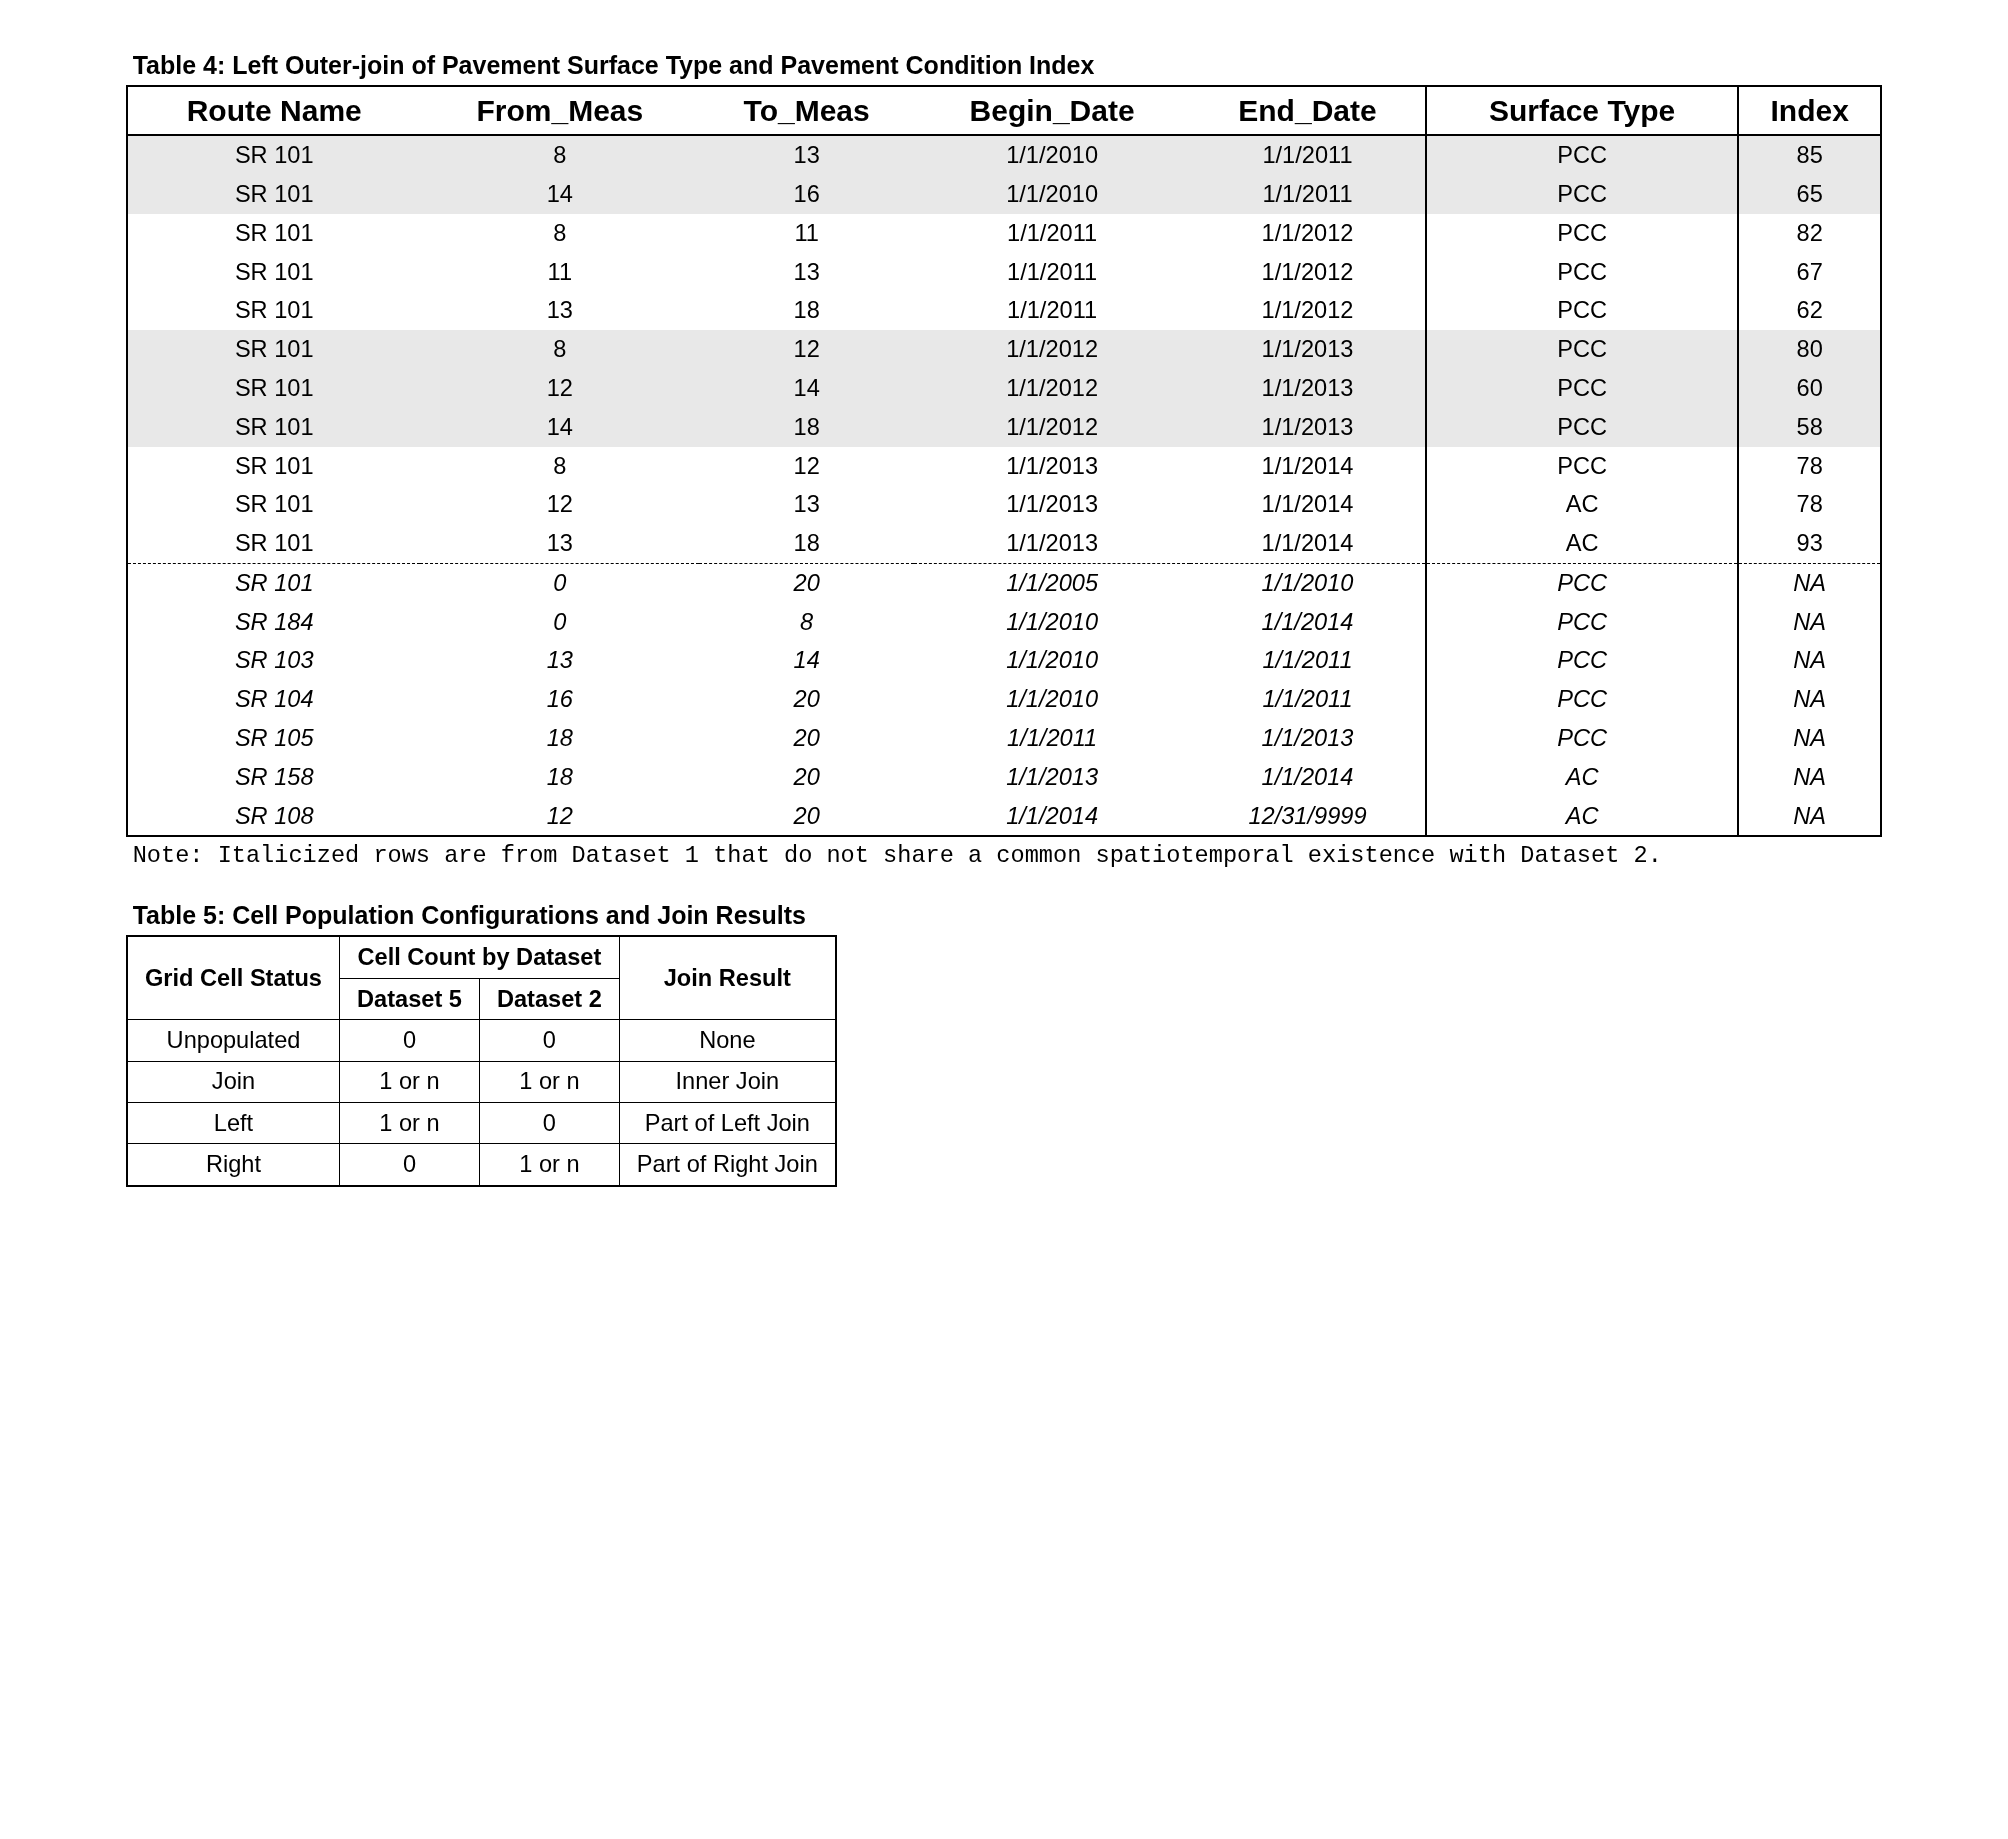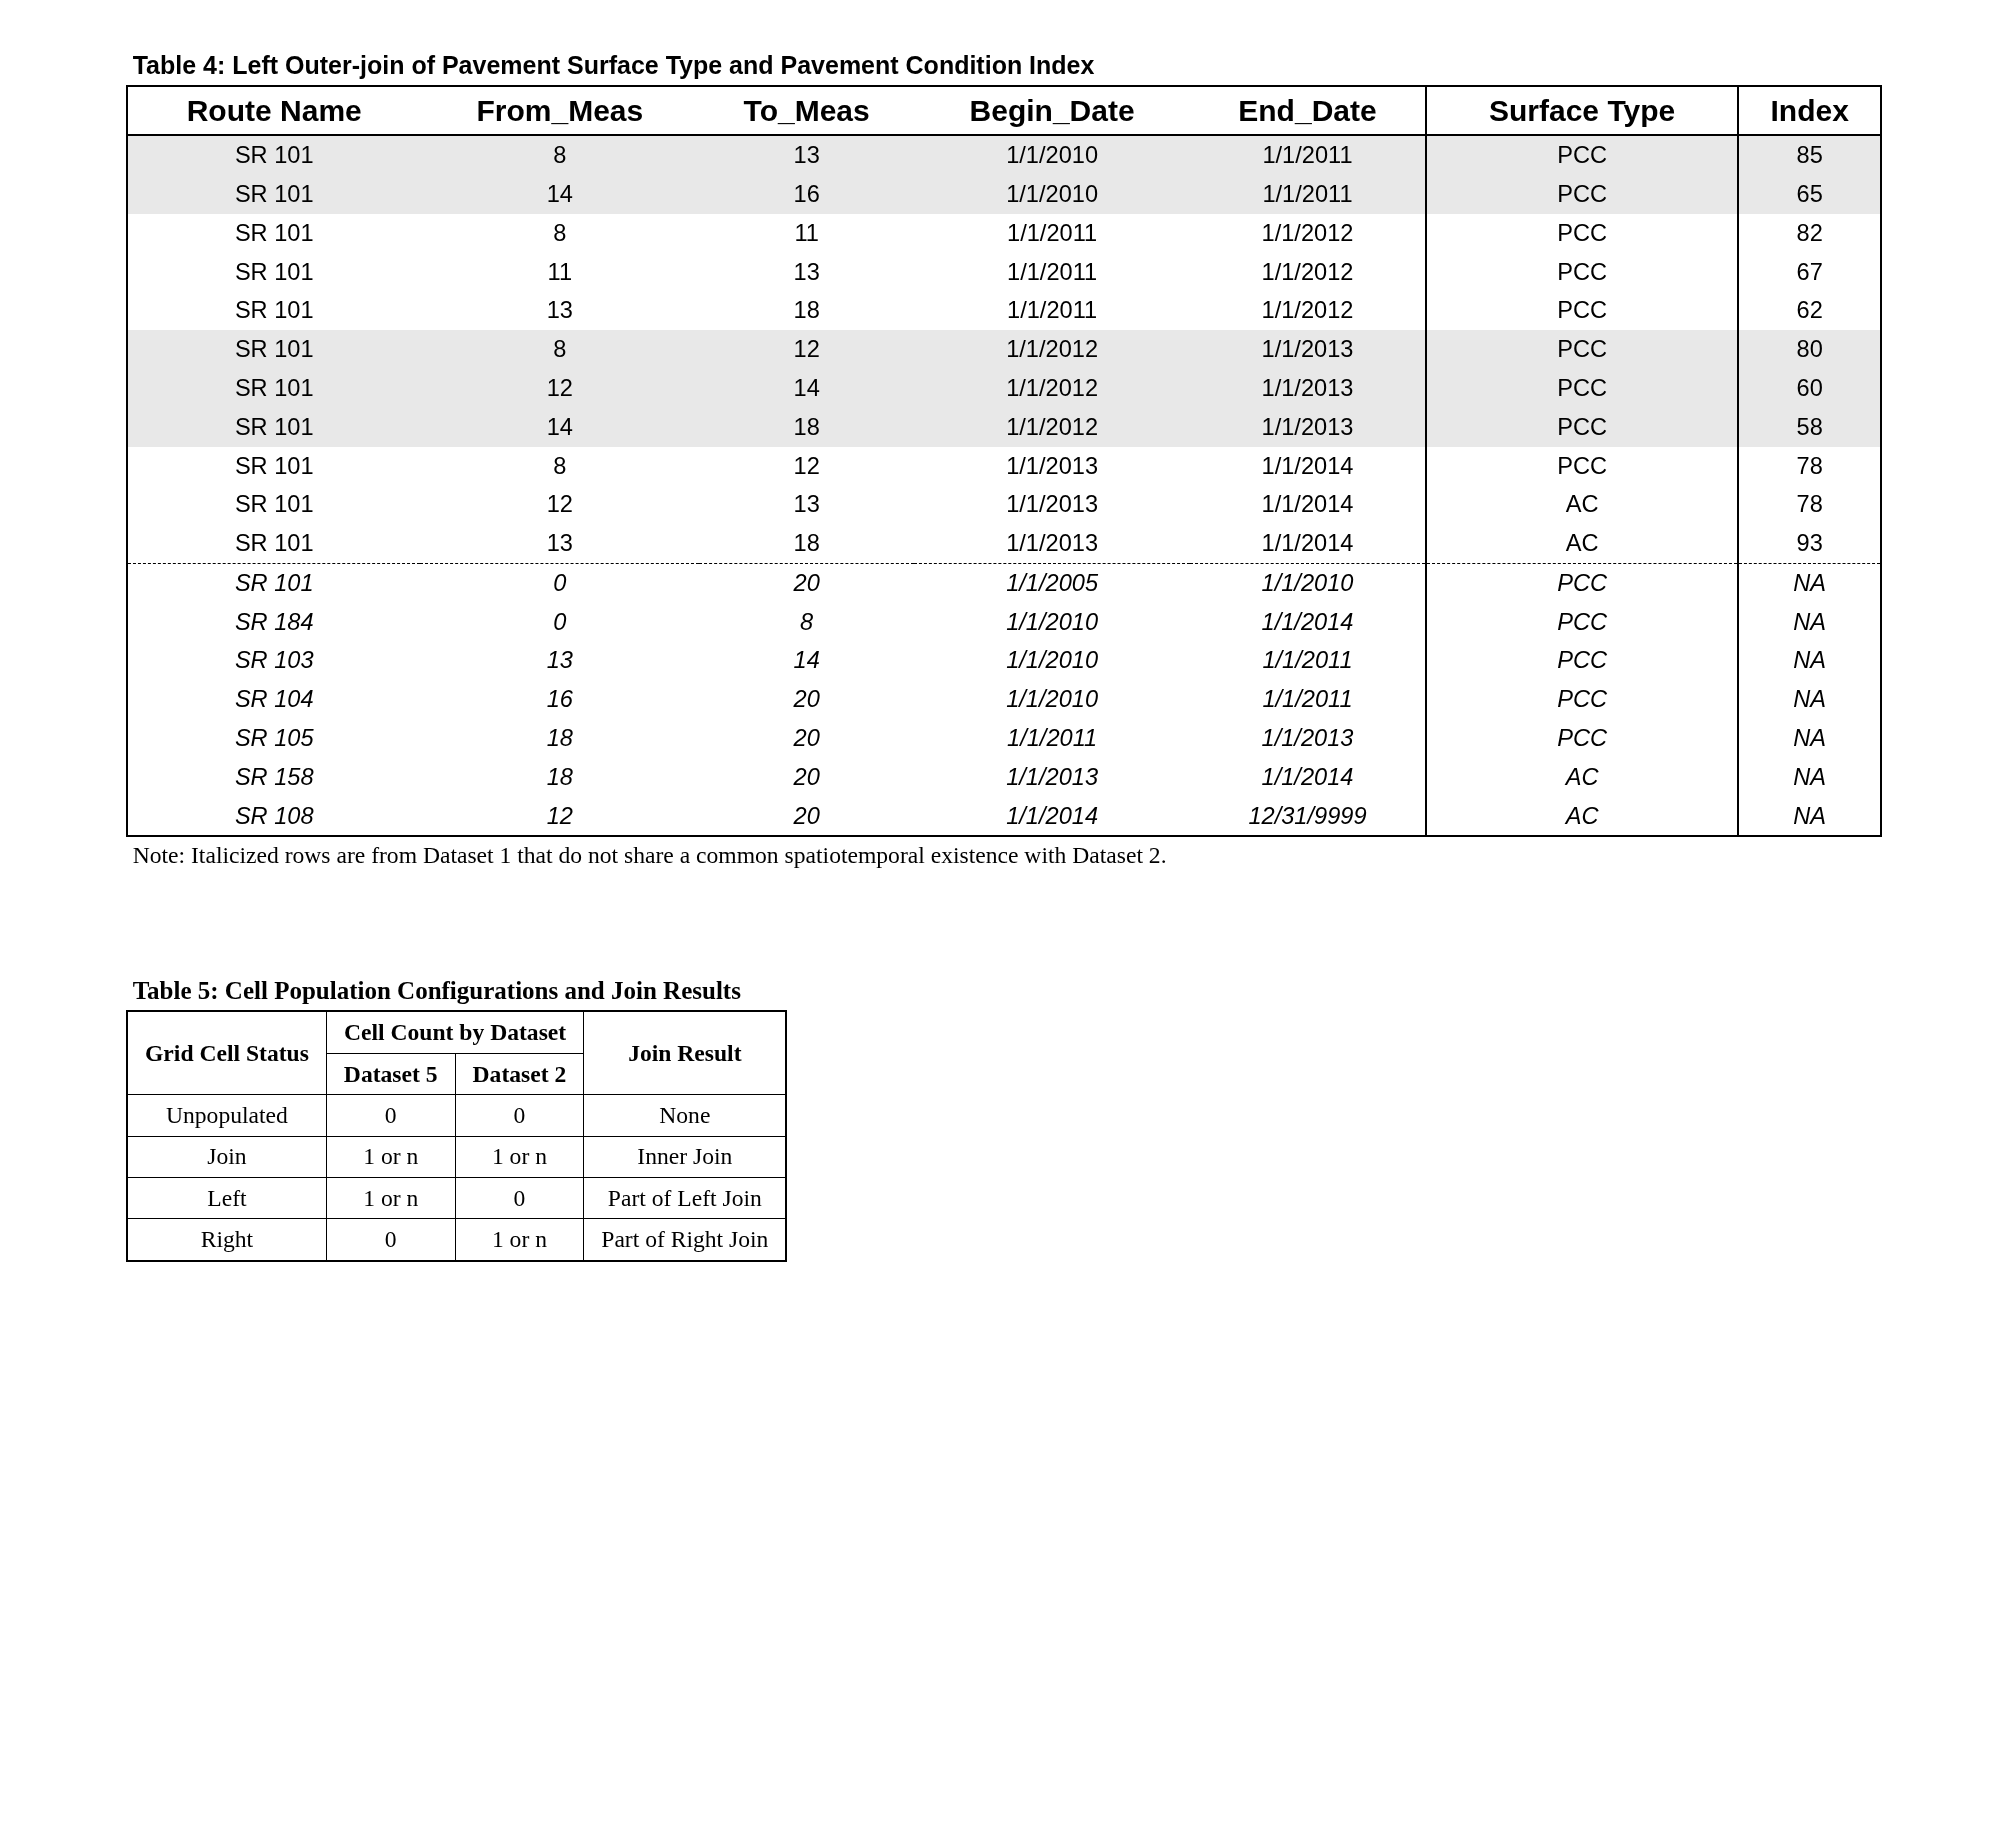--- a/index.html
+++ b/index.html
@@ -48,29 +48,28 @@
     tr.shaded td {
       background: #e8e8e8;
     }
     tr.italic td {
       font-style: italic;
     }
     tr.dashed-above td {
       border-top: 1.7px dashed #000;
     }
     .table4-note {
-      font-family: Liberation Serif, serif;
+      font-family: Liberation Mono, monospace;
       font-size: 23.6px;
       margin-top: 5px;
       padding-left: 6.7px;
     }
 
     .table5-section {
-      margin-top: 108px;
-      font-family: Liberation Serif, serif;
+      margin-top: 32px;
     }
     table.table5 {
       border-collapse: collapse;
       border: 2.1px solid #000;
     }
     table.table5 th, table.table5 td {
       border: 1.7px solid #000;
       text-align: center;
       padding: 6.7px 17px;
       font-size: 23.6px;

